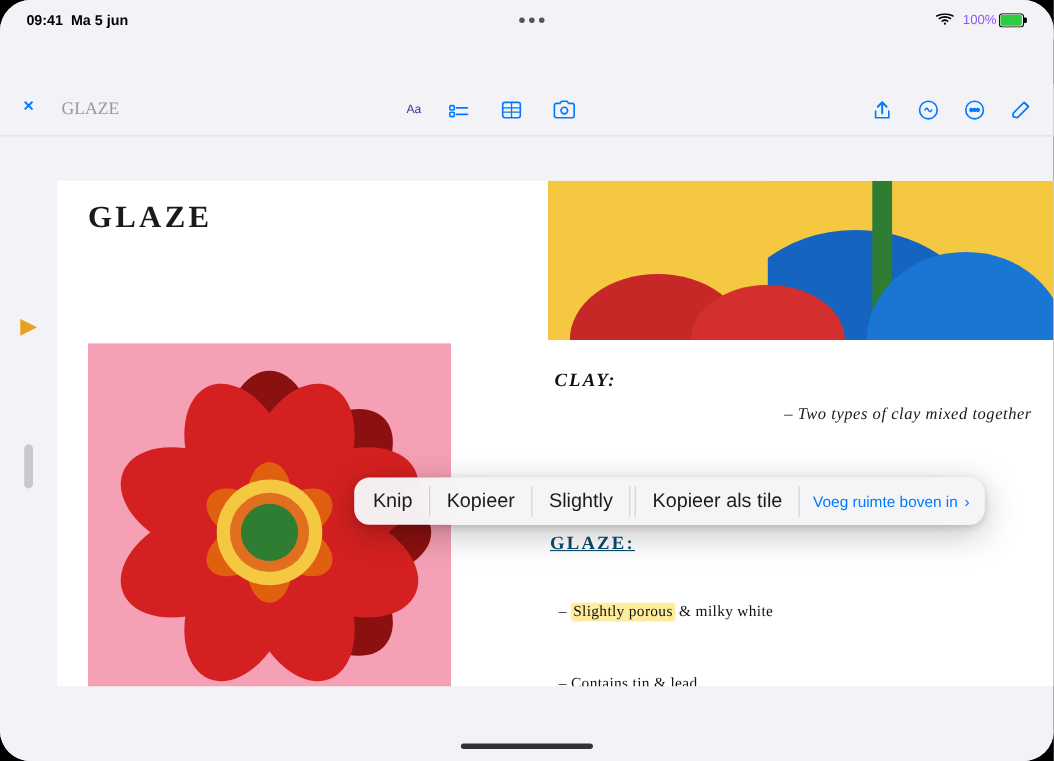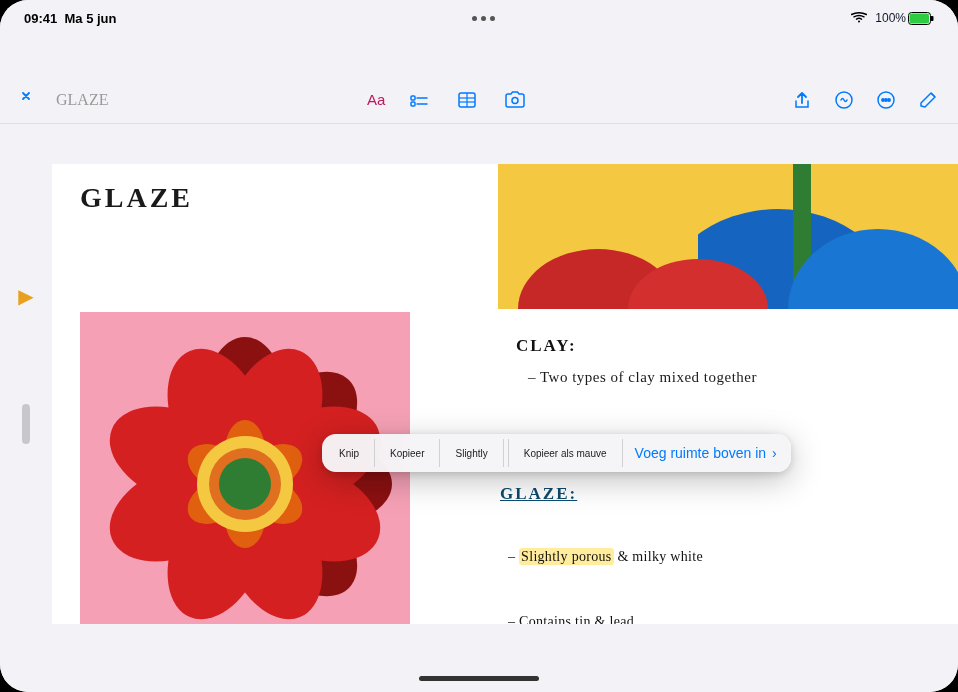--- a/index.html
+++ b/index.html
@@ -55,21 +55,21 @@
       border-radius: 50%;
       background: #555;
     }
 
     .status-bar-right {
       display: flex;
       align-items: center;
       gap: 8px;
       font-size: 13px;
       font-weight: 600;
-      color: #0f172a;
+      color: #8b5cf6;
     }
 
     .battery-icon {
       display: inline-flex;
       align-items: center;
       gap: 2px;
       font-size: 12px;
       font-weight: 500;
     }
 
@@ -116,22 +116,22 @@
       cursor: pointer;
     }
 
     .toolbar-icon svg {
       fill: none;
       stroke: #007aff;
       stroke-width: 1.5;
     }
 
     .aa-text {
-      font-size: 15px;
-      color: #be185d;
+      font-size: 11px;
+      color: #4c1d95;
       font-weight: 500;
     }
 
     
     .content-area {
       flex: 1;
       display: flex;
       position: relative;
       overflow: hidden;
     }
@@ -216,21 +216,21 @@
       display: flex;
       align-items: center;
       padding: 2px 4px;
       z-index: 100;
       white-space: nowrap;
       backdrop-filter: blur(20px);
     }
 
     .context-menu-item {
       padding: 9px 13px;
-      font-size: 10px;
+      font-size: 18px;
       color: #1c1c1e;
       cursor: pointer;
       border-radius: 10px;
       font-weight: 400;
     }
 
     .context-menu-divider {
       width: 1px;
       height: 28px;
       background: #d0d0d5;
@@ -260,20 +260,21 @@
       font-size: 17px;
       font-weight: 700;
       margin-bottom: 4px;
       color: #111;
       letter-spacing: 2px;
     }
 
     .bullet-line {
       padding-left: 12px;
       margin-bottom: 2px;
+      text-align: right;
     }
 
     
     .glaze-section {
       position: absolute;
       top: 320px;
       left: 448px;
       right: 20px;
     }
 
@@ -316,22 +317,23 @@
     .home-bar {
       width: 120px;
       height: 5px;
       background: #333;
       border-radius: 3px;
     }
 
     .clay-section {
       position: absolute;
       top: 168px;
-      left: 464px;
+      left: 452px;
       right: 20px;
+      font-style: italic;
     }
   </style>
 </head>
 <body>
 
 <div class="ipad-frame">
 
   <div class="status-bar">
     <div class="status-bar-left">
       <span>09:41</span>&nbsp;&nbsp;<span>Ma 5 jun</span>
@@ -505,21 +507,21 @@
       </div>
 
       <div class="context-menu">
         <div class="context-menu-item">Knip</div>
         <div class="context-menu-divider"></div>
         <div class="context-menu-item">Kopieer</div>
         <div class="context-menu-divider"></div>
         <div class="context-menu-item">Slightly</div>
         <div class="context-menu-divider"></div>
         <div class="context-menu-divider"></div>
-        <div class="context-menu-item">Kopieer als mauve</div>
+        <div class="context-menu-item">Kopieer als tile</div>
         <div class="context-menu-divider"></div>
         <div class="context-menu-more">
           <span>Voeg ruimte boven in</span>
           <span style="margin-left:4px;">›</span>
         </div>
       </div>
 
       <div class="glaze-section">
         <div class="glaze-header">GLAZE:</div>
         <div class="glaze-line">

